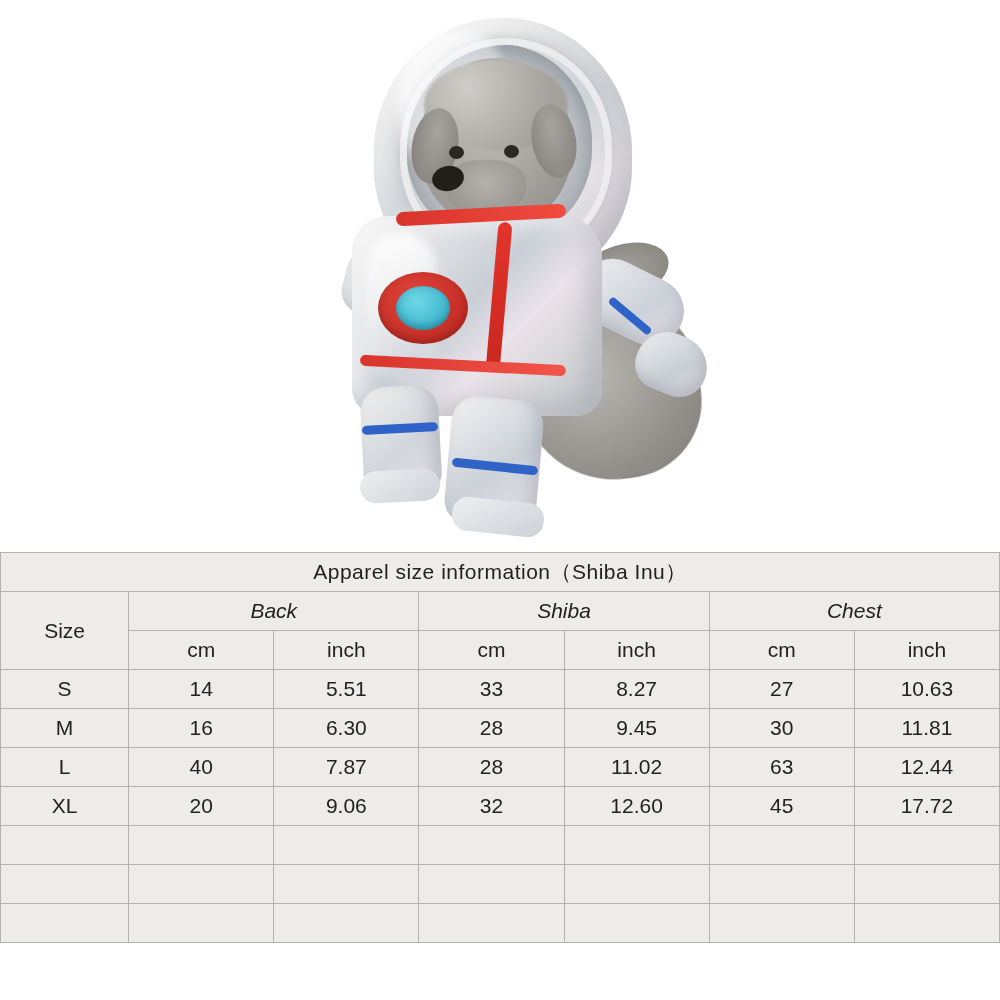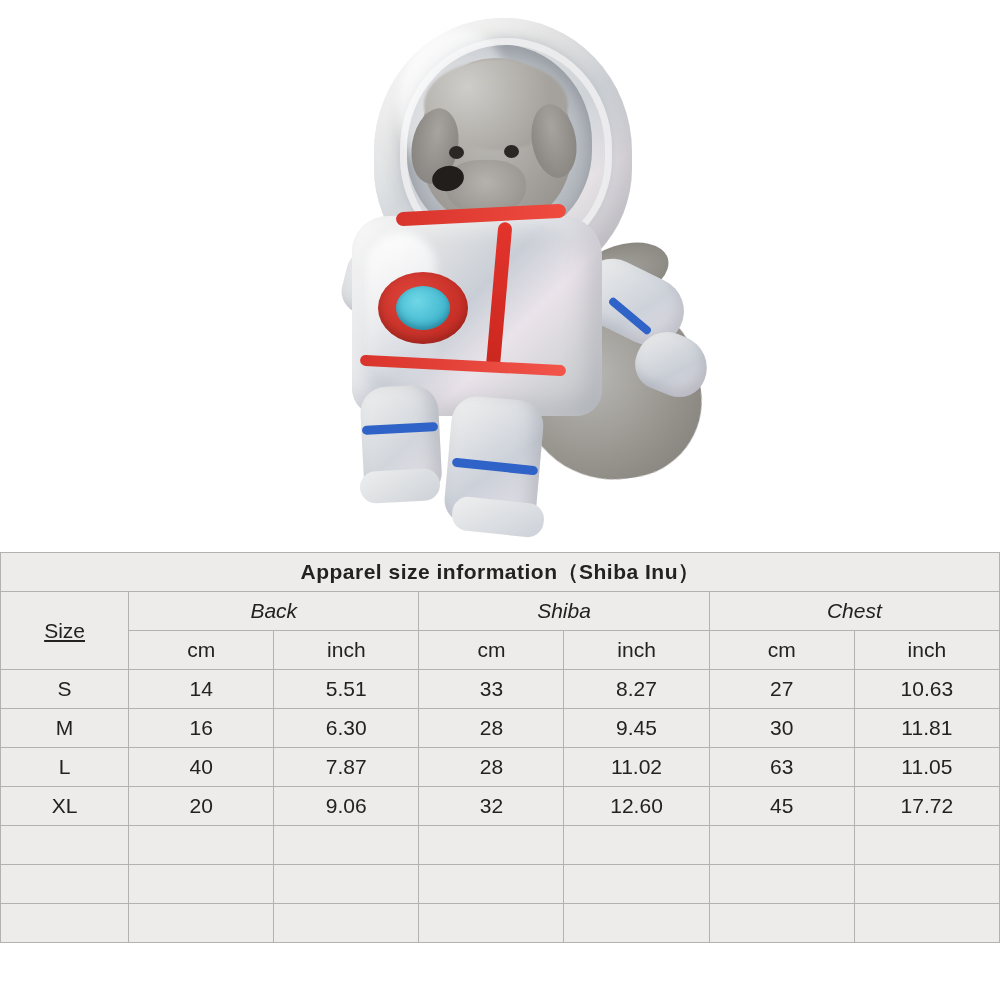--- a/index.html
+++ b/index.html
@@ -312,31 +312,30 @@
   table.size-table td {
     border: 1px solid #b4b2b0;
     text-align: center;
     color: #222222;
     font-size: 21px;
     height: 38px;
     padding: 0;
   }
   td.title-cell {
     font-size: 25px;
-    font-weight: bold;
+    font-weight: normal;
     height: 46px;
     letter-spacing: .5px;
   }
   td.group-head {
     font-size: 22px;
     font-style: italic;
   }
   td.size-head {
     font-size: 21px;
-    text-decoration: underline;
   }
   td.empty-row {
     height: 38px;
   }
   .col-size { width: 128px; }
   .col-unit { width: 145px; }
 </style>
 </head>
 <body>
 
@@ -431,21 +430,21 @@
           <td>30</td>
           <td>11.81</td>
         </tr>
         <tr>
           <td>L</td>
           <td>40</td>
           <td>7.87</td>
           <td>28</td>
           <td>11.02</td>
           <td>63</td>
-          <td>11.05</td>
+          <td>12.44</td>
         </tr>
         <tr>
           <td>XL</td>
           <td>20</td>
           <td>9.06</td>
           <td>32</td>
           <td>12.60</td>
           <td>45</td>
           <td>17.72</td>
         </tr>

